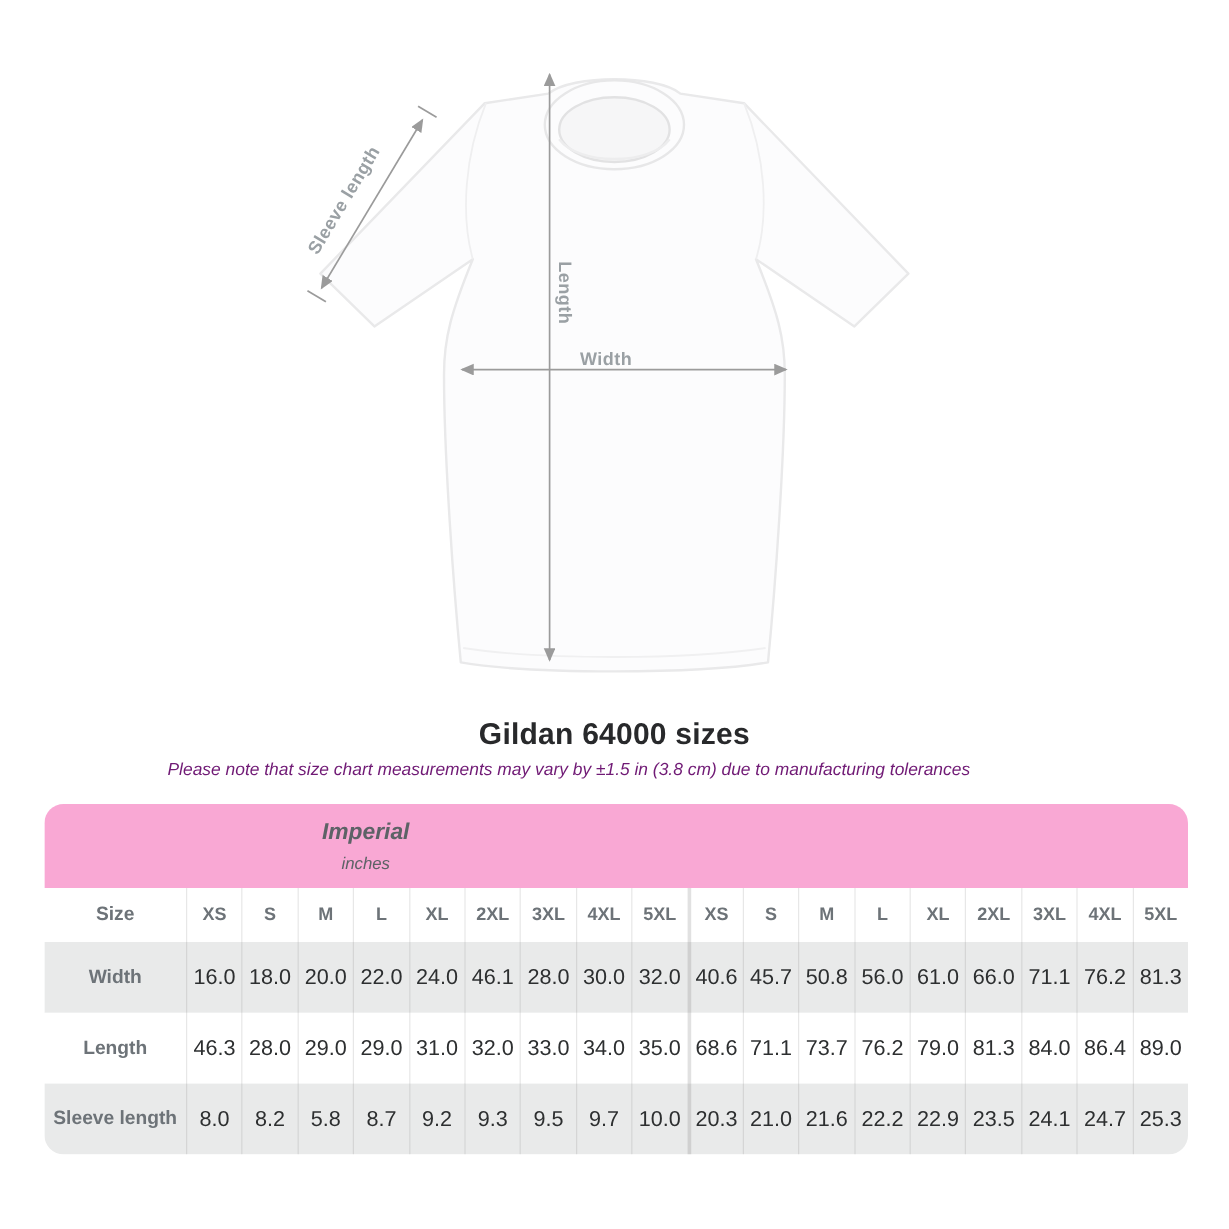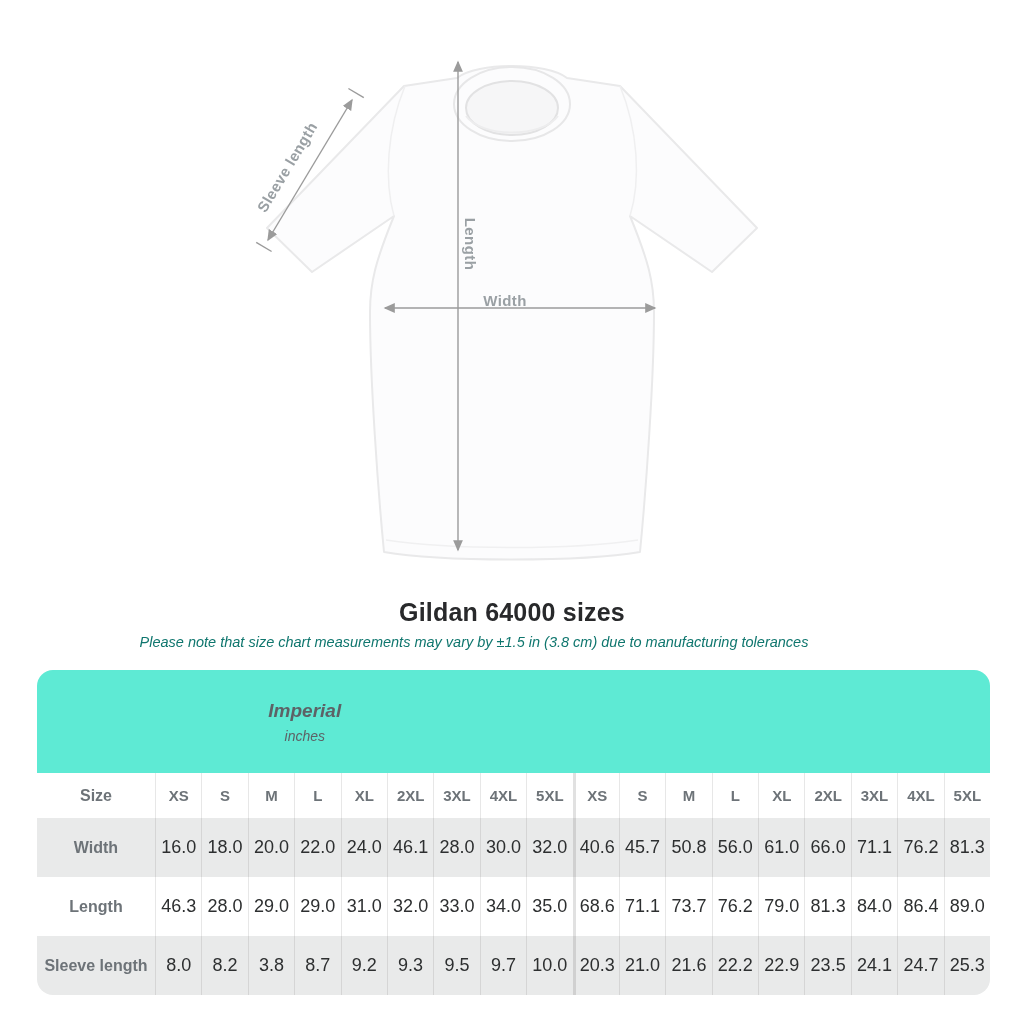--- a/index.html
+++ b/index.html
@@ -16,28 +16,28 @@
   .label-width{left:505px;top:300px;transform:translate(-50%,-50%);}
   .label-length{left:470px;top:244px;transform:translate(-50%,-50%) rotate(90deg);}
   .label-sleeve{left:287px;top:167px;transform:translate(-50%,-50%) rotate(-59deg);}
   
   .chart-title{
     position:absolute;left:0;top:598px;width:1024px;margin:0;text-align:center;
     font-size:25px;font-weight:700;color:#28292b;letter-spacing:.2px;
   }
   .chart-subtitle{
     position:absolute;left:0;top:634px;width:948px;text-align:center;
-    font-style:italic;font-size:14.5px;color:#0f766e;
+    font-style:italic;font-size:14.5px;color:#701a75;
   }
   
   .size-table{
     position:absolute;left:37px;top:670px;width:953px;border-radius:16px;overflow:hidden;
   }
   .grid19{display:grid;grid-template-columns:118px repeat(18,1fr);}
-  .band{height:103px;background:#5eead4;}
+  .band{height:70px;background:#f9a8d4;}
   .band-group{display:flex;flex-direction:column;align-items:center;justify-content:center;}
   .band-imperial{grid-column:1 / span 10;}
   .band-metric{grid-column:11 / span 9;}
   .group-name{font-size:19px;font-weight:700;font-style:italic;color:#5d6266;}
   .group-unit{font-size:14px;font-style:italic;color:#5d6266;margin-top:6px;}
   .trow{align-items:stretch;}
   .row-h1{height:45px;}
   .row-h2{height:59px;}
   .row-white{background:#ffffff;}
   .row-gray{background:#e9eaea;}
@@ -178,21 +178,21 @@
       <div class="cell val sep">81.3</div>
       <div class="cell val sep">84.0</div>
       <div class="cell val sep">86.4</div>
       <div class="cell val sep">89.0</div>
     </div>
 
     <div class="trow grid19 row-gray row-h2">
       <div class="cell label-cell">Sleeve length</div>
       <div class="cell val sep">8.0</div>
       <div class="cell val sep">8.2</div>
-      <div class="cell val sep">3.8</div>
+      <div class="cell val sep">5.8</div>
       <div class="cell val sep">8.7</div>
       <div class="cell val sep">9.2</div>
       <div class="cell val sep">9.3</div>
       <div class="cell val sep">9.5</div>
       <div class="cell val sep">9.7</div>
       <div class="cell val sep">10.0</div>
       <div class="cell val group-sep">20.3</div>
       <div class="cell val sep">21.0</div>
       <div class="cell val sep">21.6</div>
       <div class="cell val sep">22.2</div>

